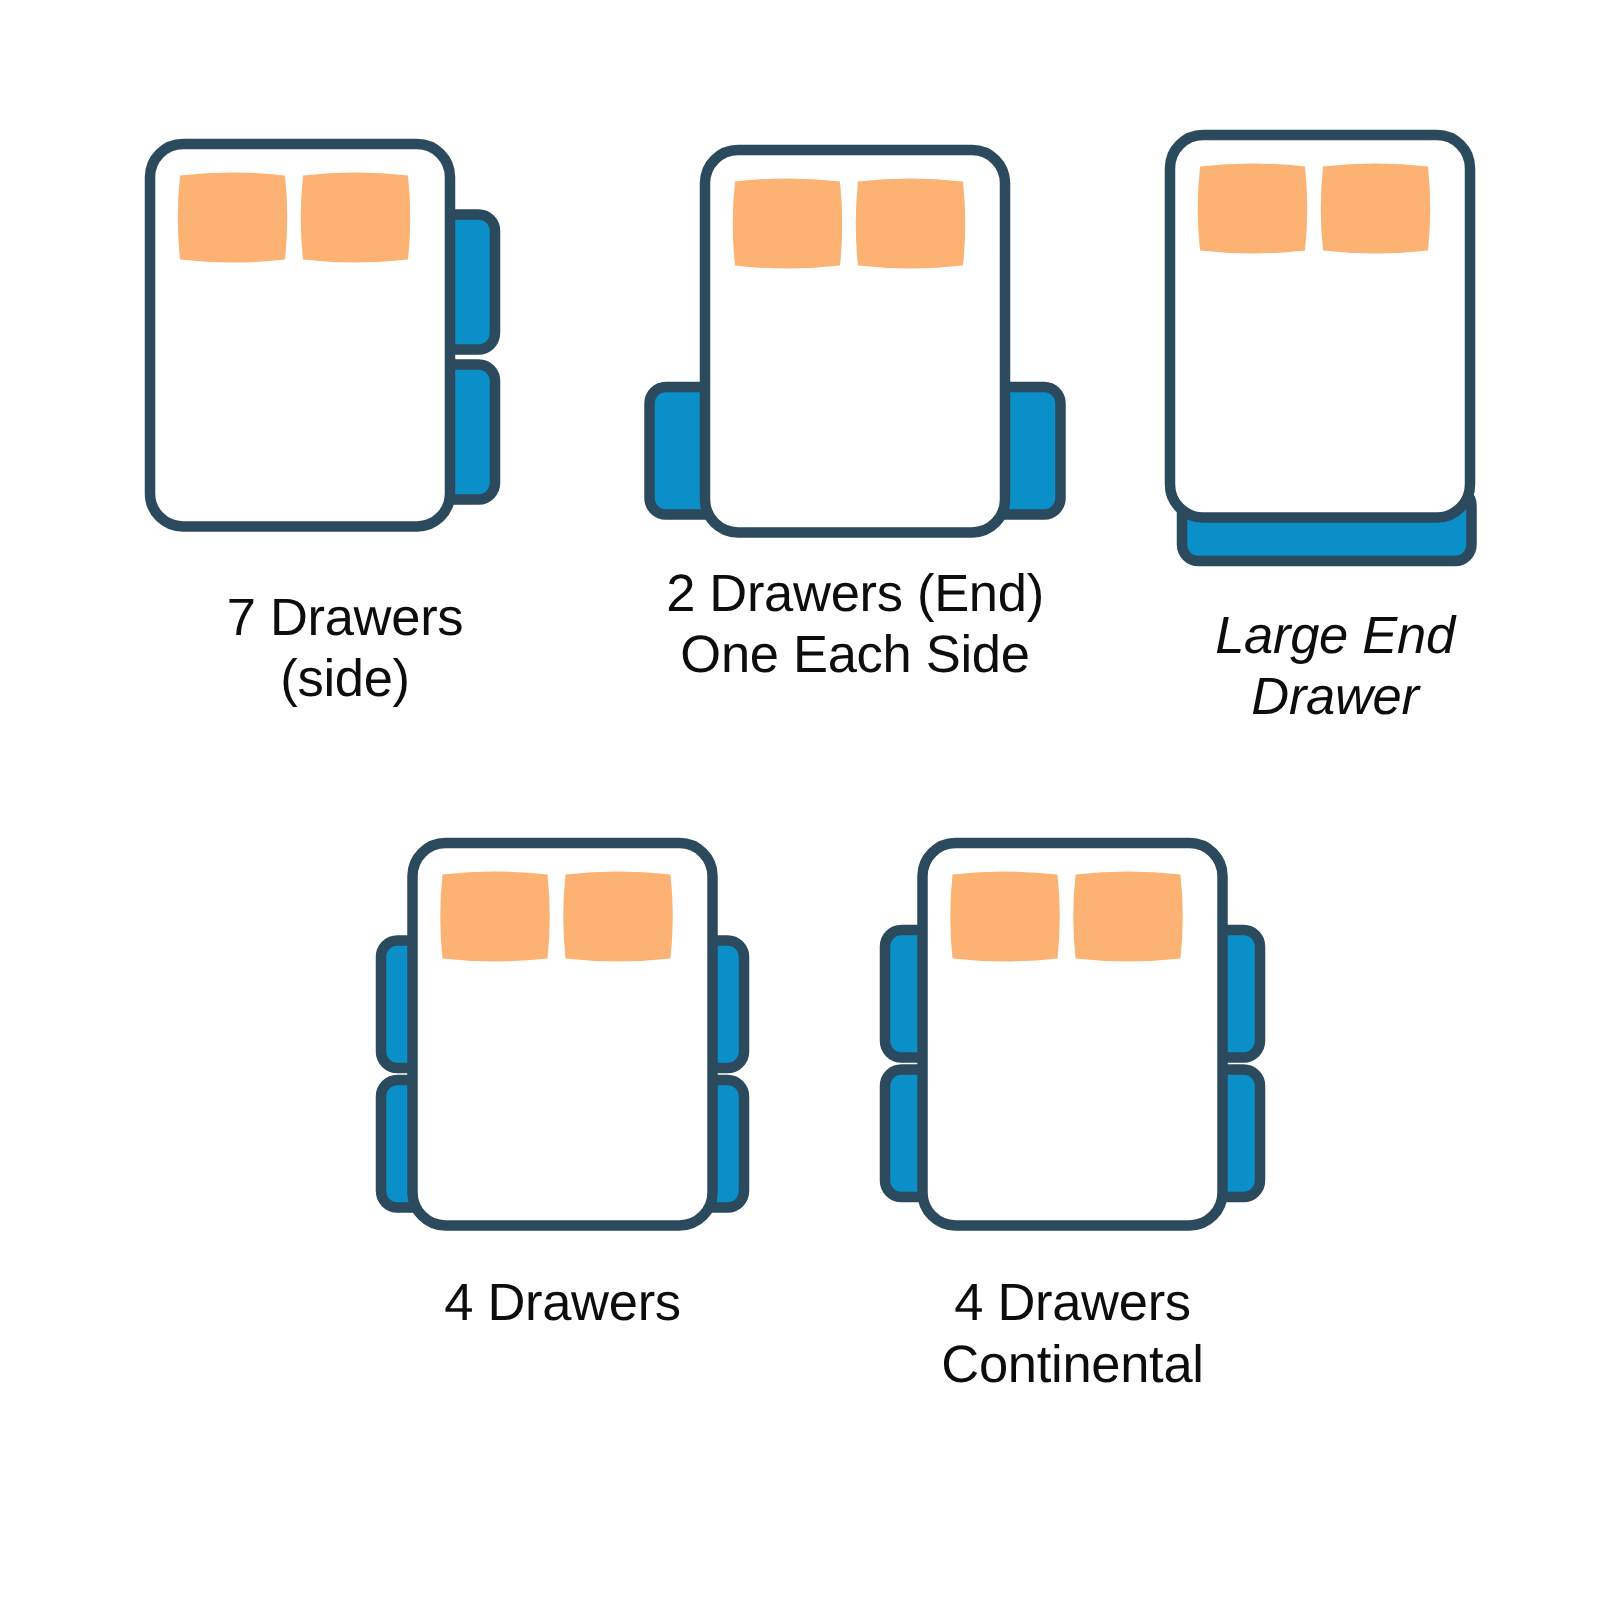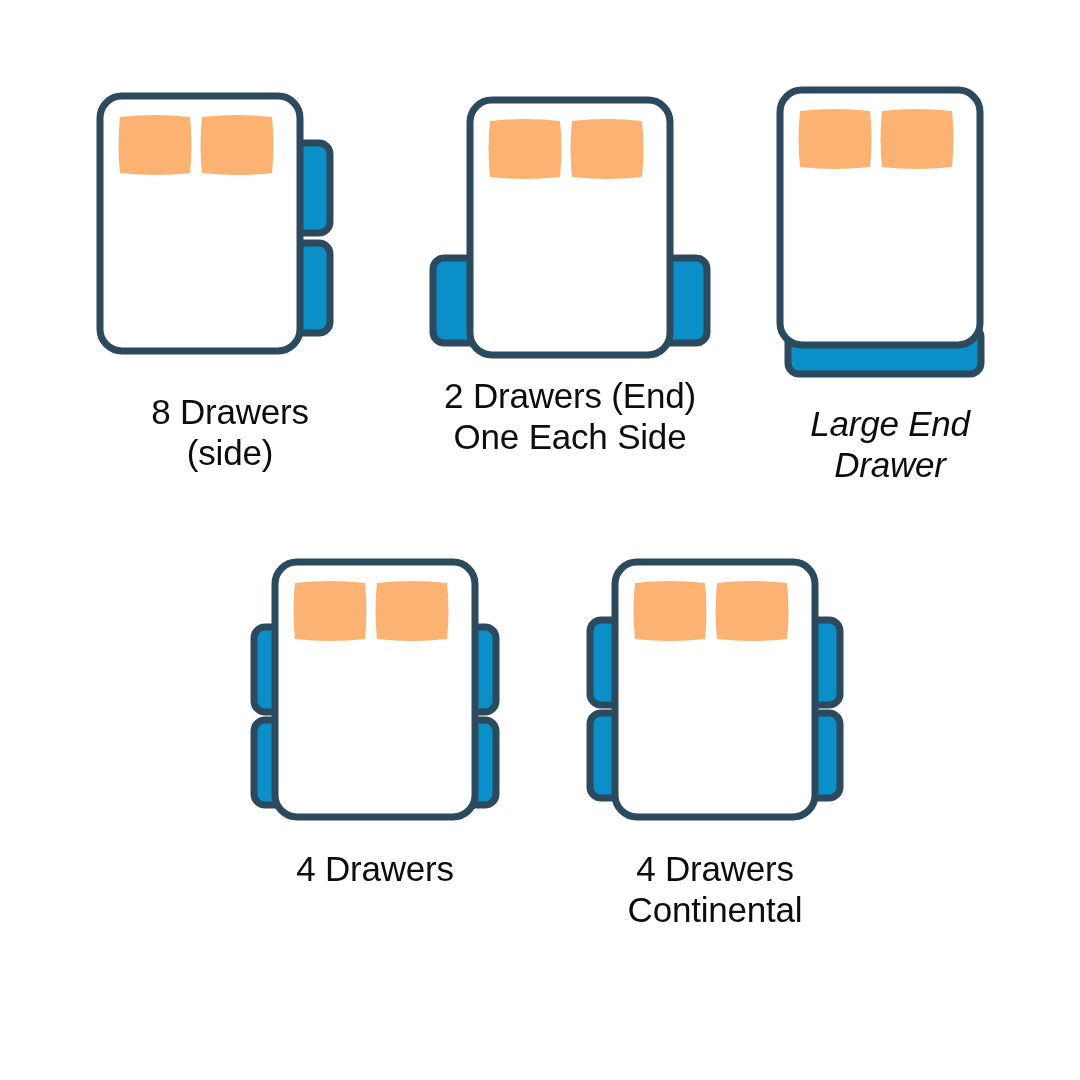--- a/index.html
+++ b/index.html
@@ -65,21 +65,21 @@
         <rect x="190" y="157" width="50" height="90" rx="11" ry="11" fill="#0b8fc9" stroke="#2c4a5e" stroke-width="7"></rect>
       </g>
 
       <rect x="10" y="10" width="200" height="255" rx="22" ry="22" fill="#ffffff" stroke="#2c4a5e" stroke-width="7"></rect>
 
       <g>
         <path d="M30,31 q35,-4 70,0 q3,28 0,56 q-35,4 -70,0 q-3,-28 0,-56 z" fill="#fbb273"></path>
         <path d="M112,31 q35,-4 70,0 q3,28 0,56 q-35,4 -70,0 q-3,-28 0,-56 z" fill="#fbb273"></path>
       </g>
     </svg>
-    <div class="bed-label">8 Drawers
+    <div class="bed-label">7 Drawers
 (side)</div>
   </div>
 
   <div class="bed-card" id="card-1">
     <svg class="bed-figure" width="290" height="290" viewBox="0 0 290 290">
       <g>
         <rect x="8" y="172" width="52" height="85" rx="11" ry="11" fill="#0b8fc9" stroke="#2c4a5e" stroke-width="7"></rect>
         <rect x="230" y="172" width="52" height="85" rx="11" ry="11" fill="#0b8fc9" stroke="#2c4a5e" stroke-width="7"></rect>
       </g>
       <rect x="45" y="14" width="200" height="255" rx="22" ry="22" fill="#ffffff" stroke="#2c4a5e" stroke-width="7"></rect>

